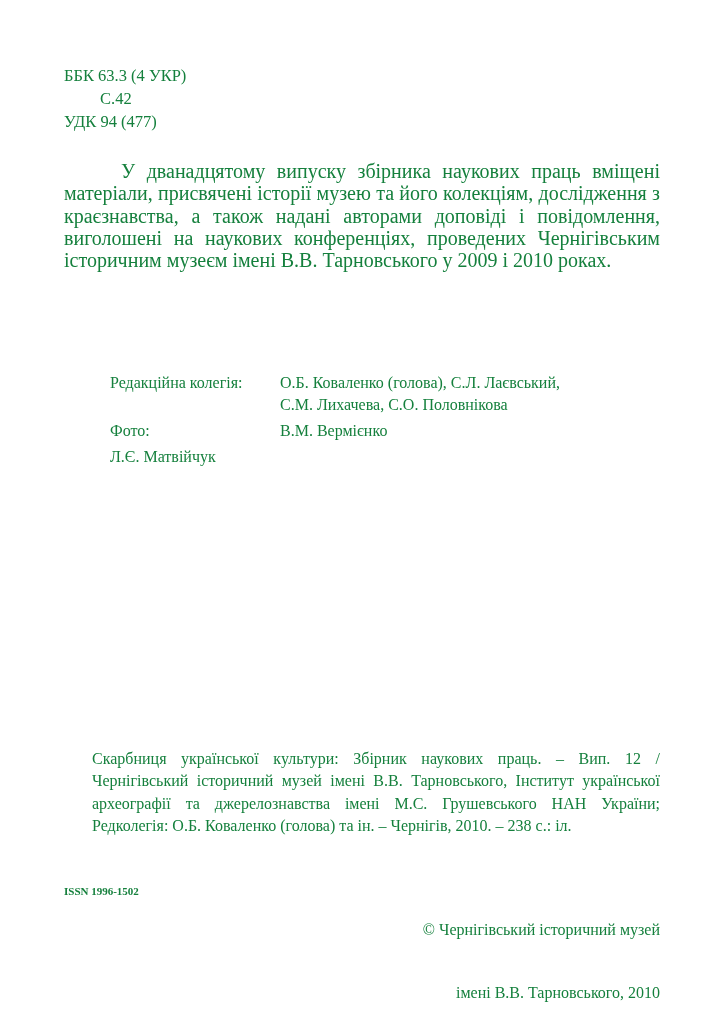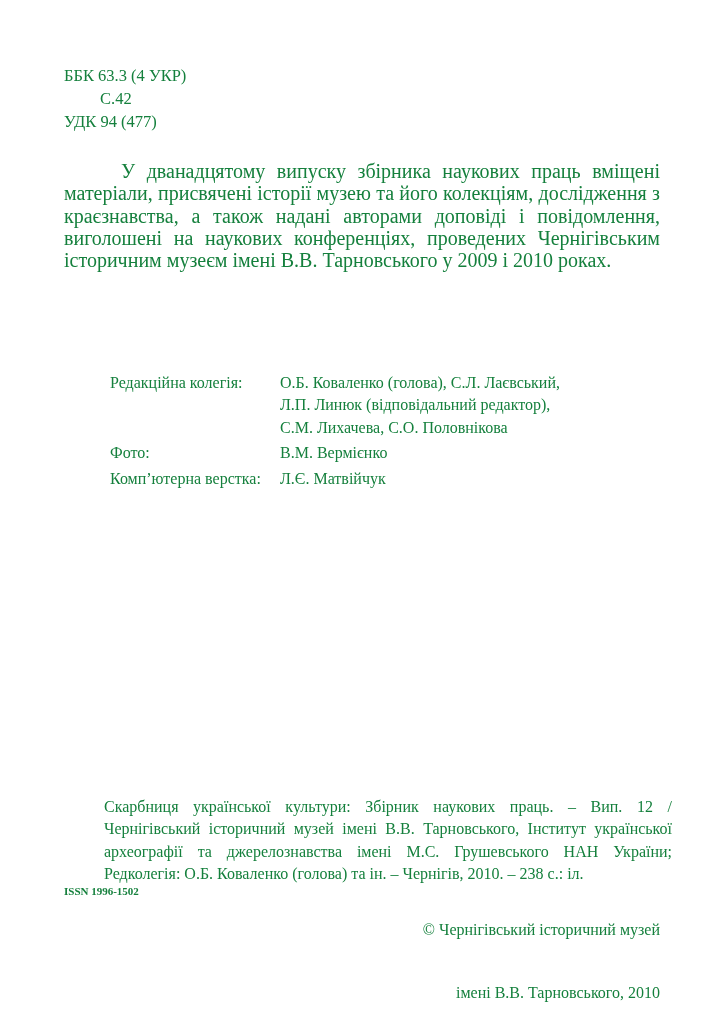--- a/index.html
+++ b/index.html
@@ -59,27 +59,26 @@
   .credits .label {
     flex: 0 0 170px;
     white-space: nowrap;
   }
   .credits .value { flex: 1; }
   .credits .value div { white-space: nowrap; }
 
   
   .catalog {
     position: absolute;
-    left: 104px;
+    left: 92px;
     top: 748px;
     width: 568px;
     font-size: 16px;
     line-height: 22.3px;
     text-align: justify;
-    margin-top: 48px;
   }
   .catalog p { margin: 0; }
 
   
   .footer {
     position: absolute;
     left: 64px;
     top: 878px;
     width: 596px;
     font-size: 16px;
@@ -111,32 +110,30 @@
 
   <div class="annotation">
     <p>У дванадцятому випуску збірника наукових праць вміщені матеріали, присвячені історії музею та його колекціям, дослідження з краєзнавства, а також надані авторами доповіді і повідомлення, виголошені на наукових конференціях, проведених Чернігівським історичним музеєм імені В.В. Тарновського у 2009 і 2010 роках.</p>
   </div>
 
   <div class="credits">
     <div class="row">
       <div class="label">Редакційна колегія:</div>
       <div class="value">
         <div>О.Б. Коваленко (голова), С.Л. Лаєвський,</div>
-        <div>Л.П. Линюк (відповідальний редактор),</div>
         <div>С.М. Лихачева, С.О. Половнікова</div>
       </div>
     </div>
     <div class="row">
       <div class="label">Фото:</div>
       <div class="value">
         <div>В.М. Вермієнко</div>
       </div>
     </div>
     <div class="row">
-      <div class="label">Комп’ютерна верстка:</div>
       <div class="value">
         <div>Л.Є. Матвійчук</div>
       </div>
     </div>
   </div>
 
   <div class="catalog">
     <p>Скарбниця української культури: Збірник наукових праць. – Вип. 12 /Чернігівський історичний музей імені В.В. Тарновського, Інститут української археографії та джерелознавства імені М.С. Грушевського НАН України; Редколегія: О.Б. Коваленко (голова) та ін. – Чернігів, 2010. – 238 с.: іл.</p>
   </div>
 

